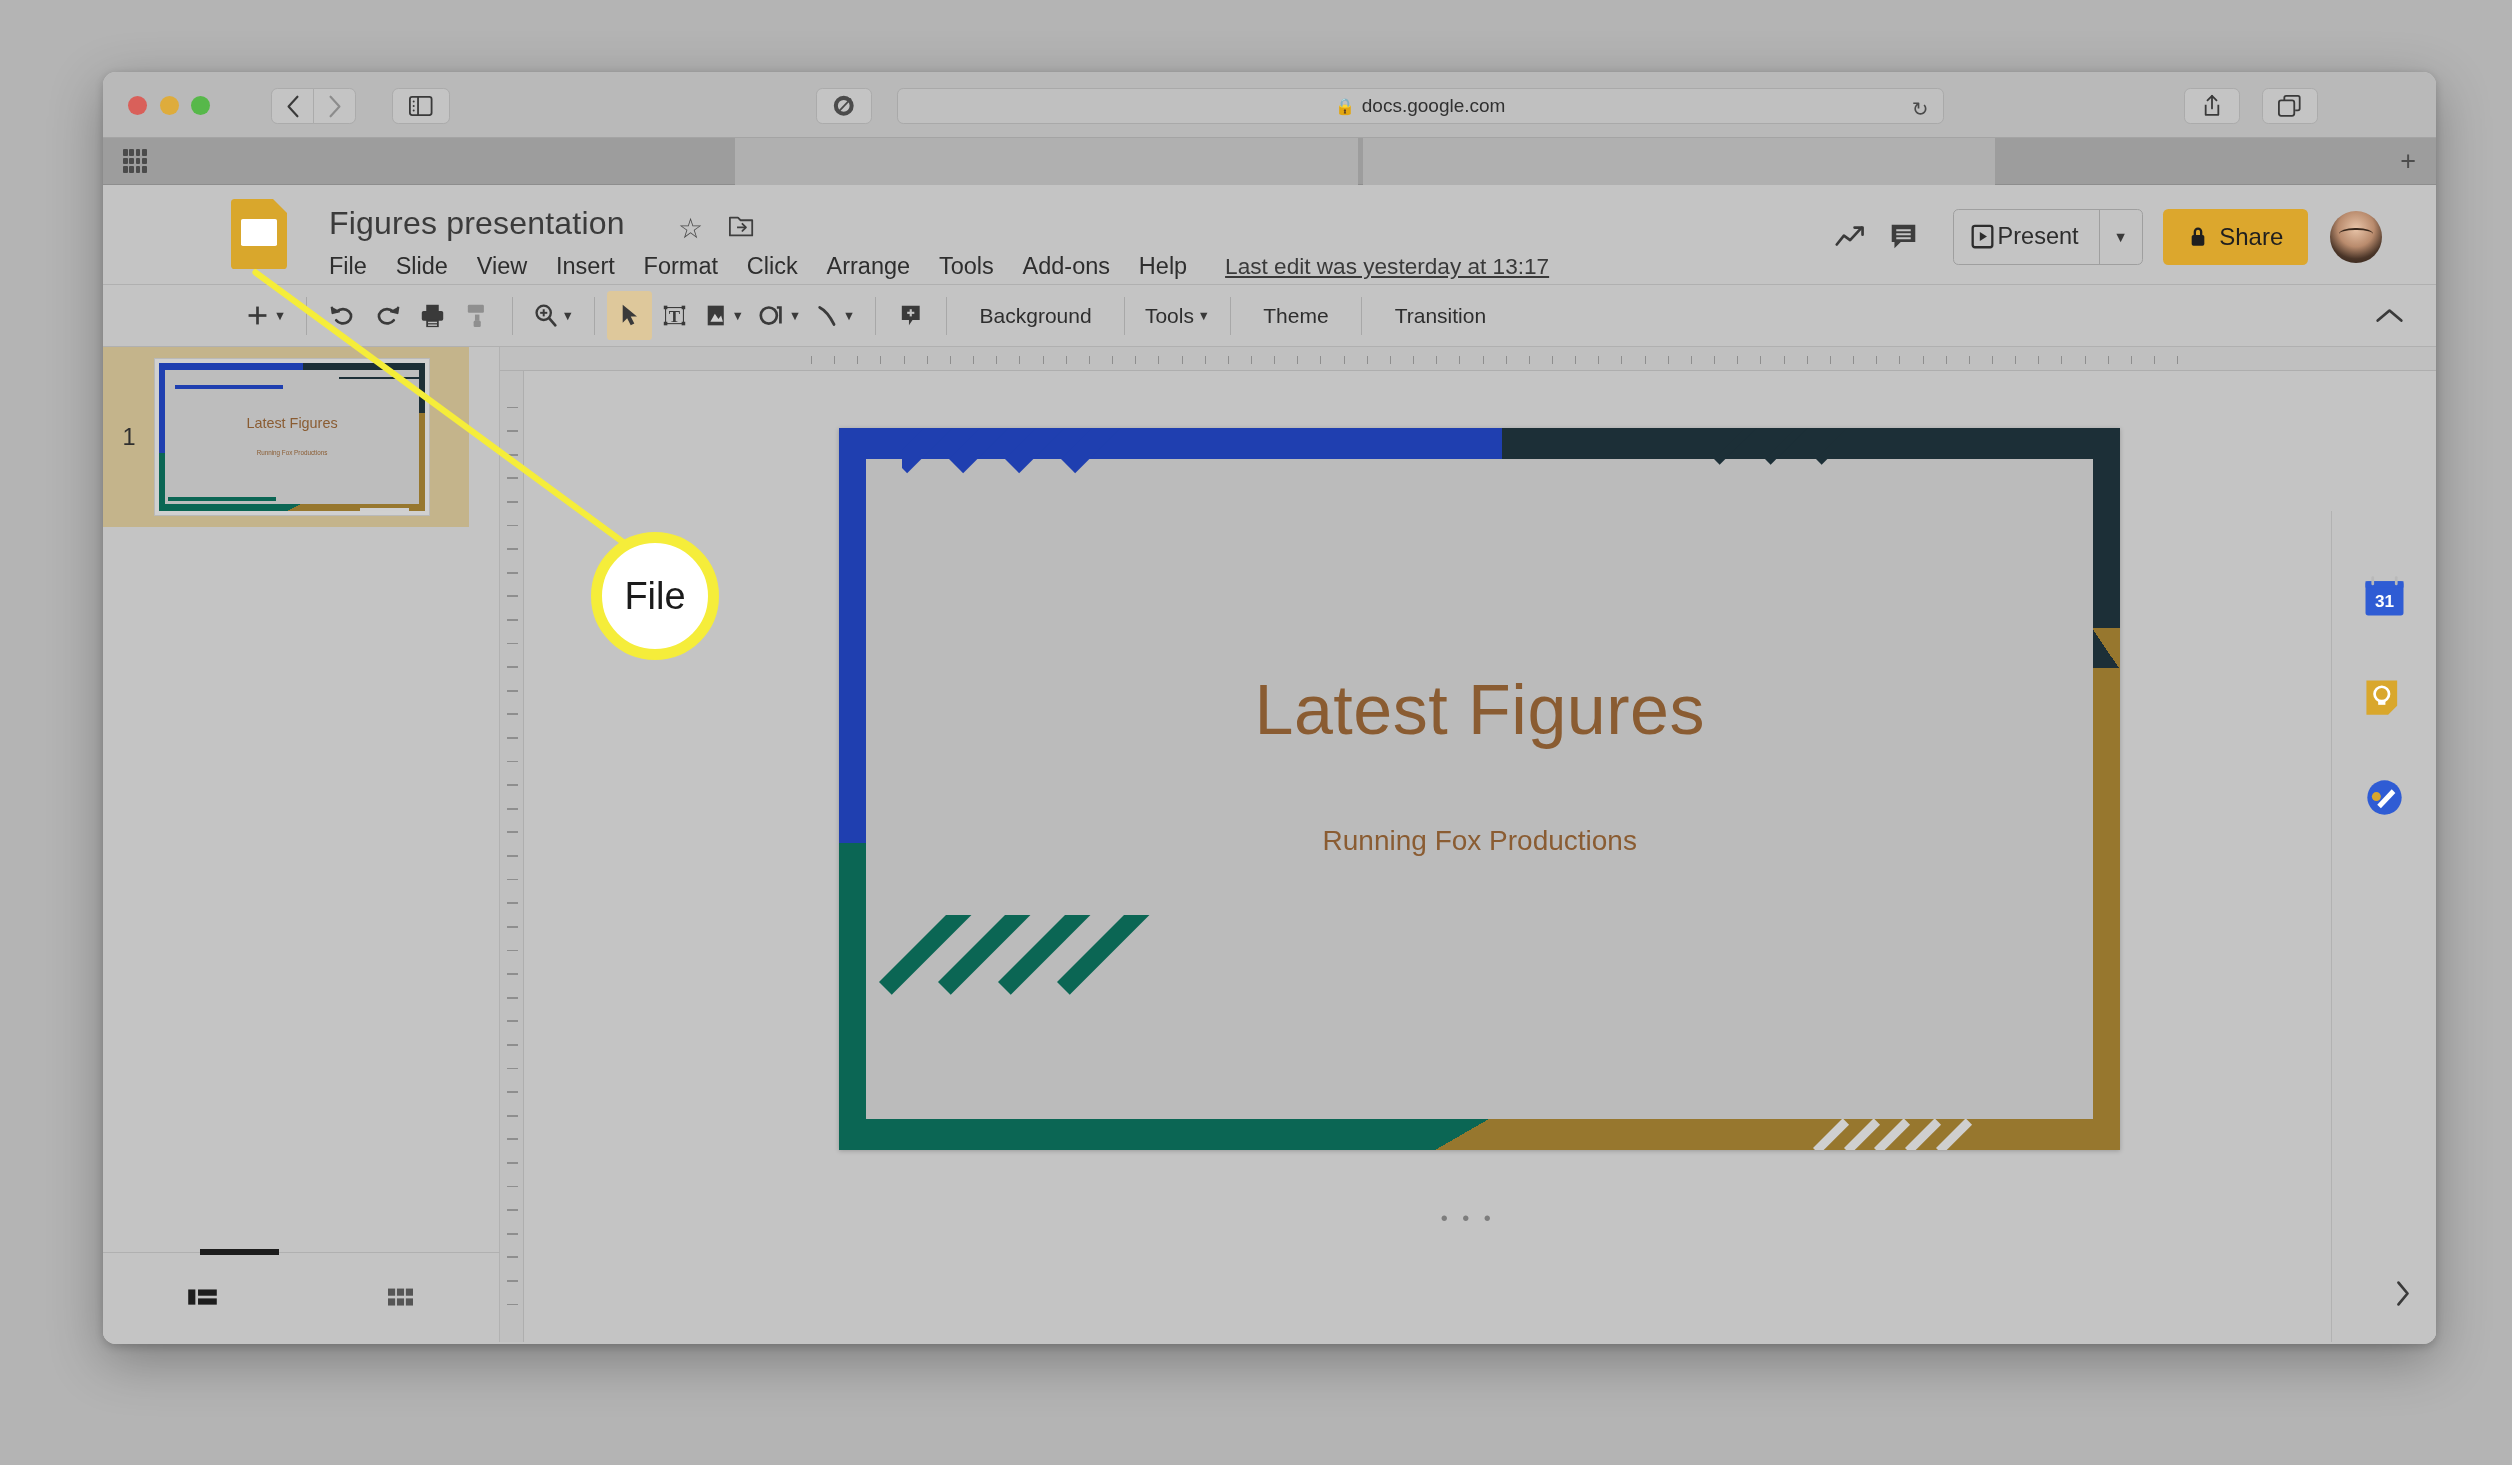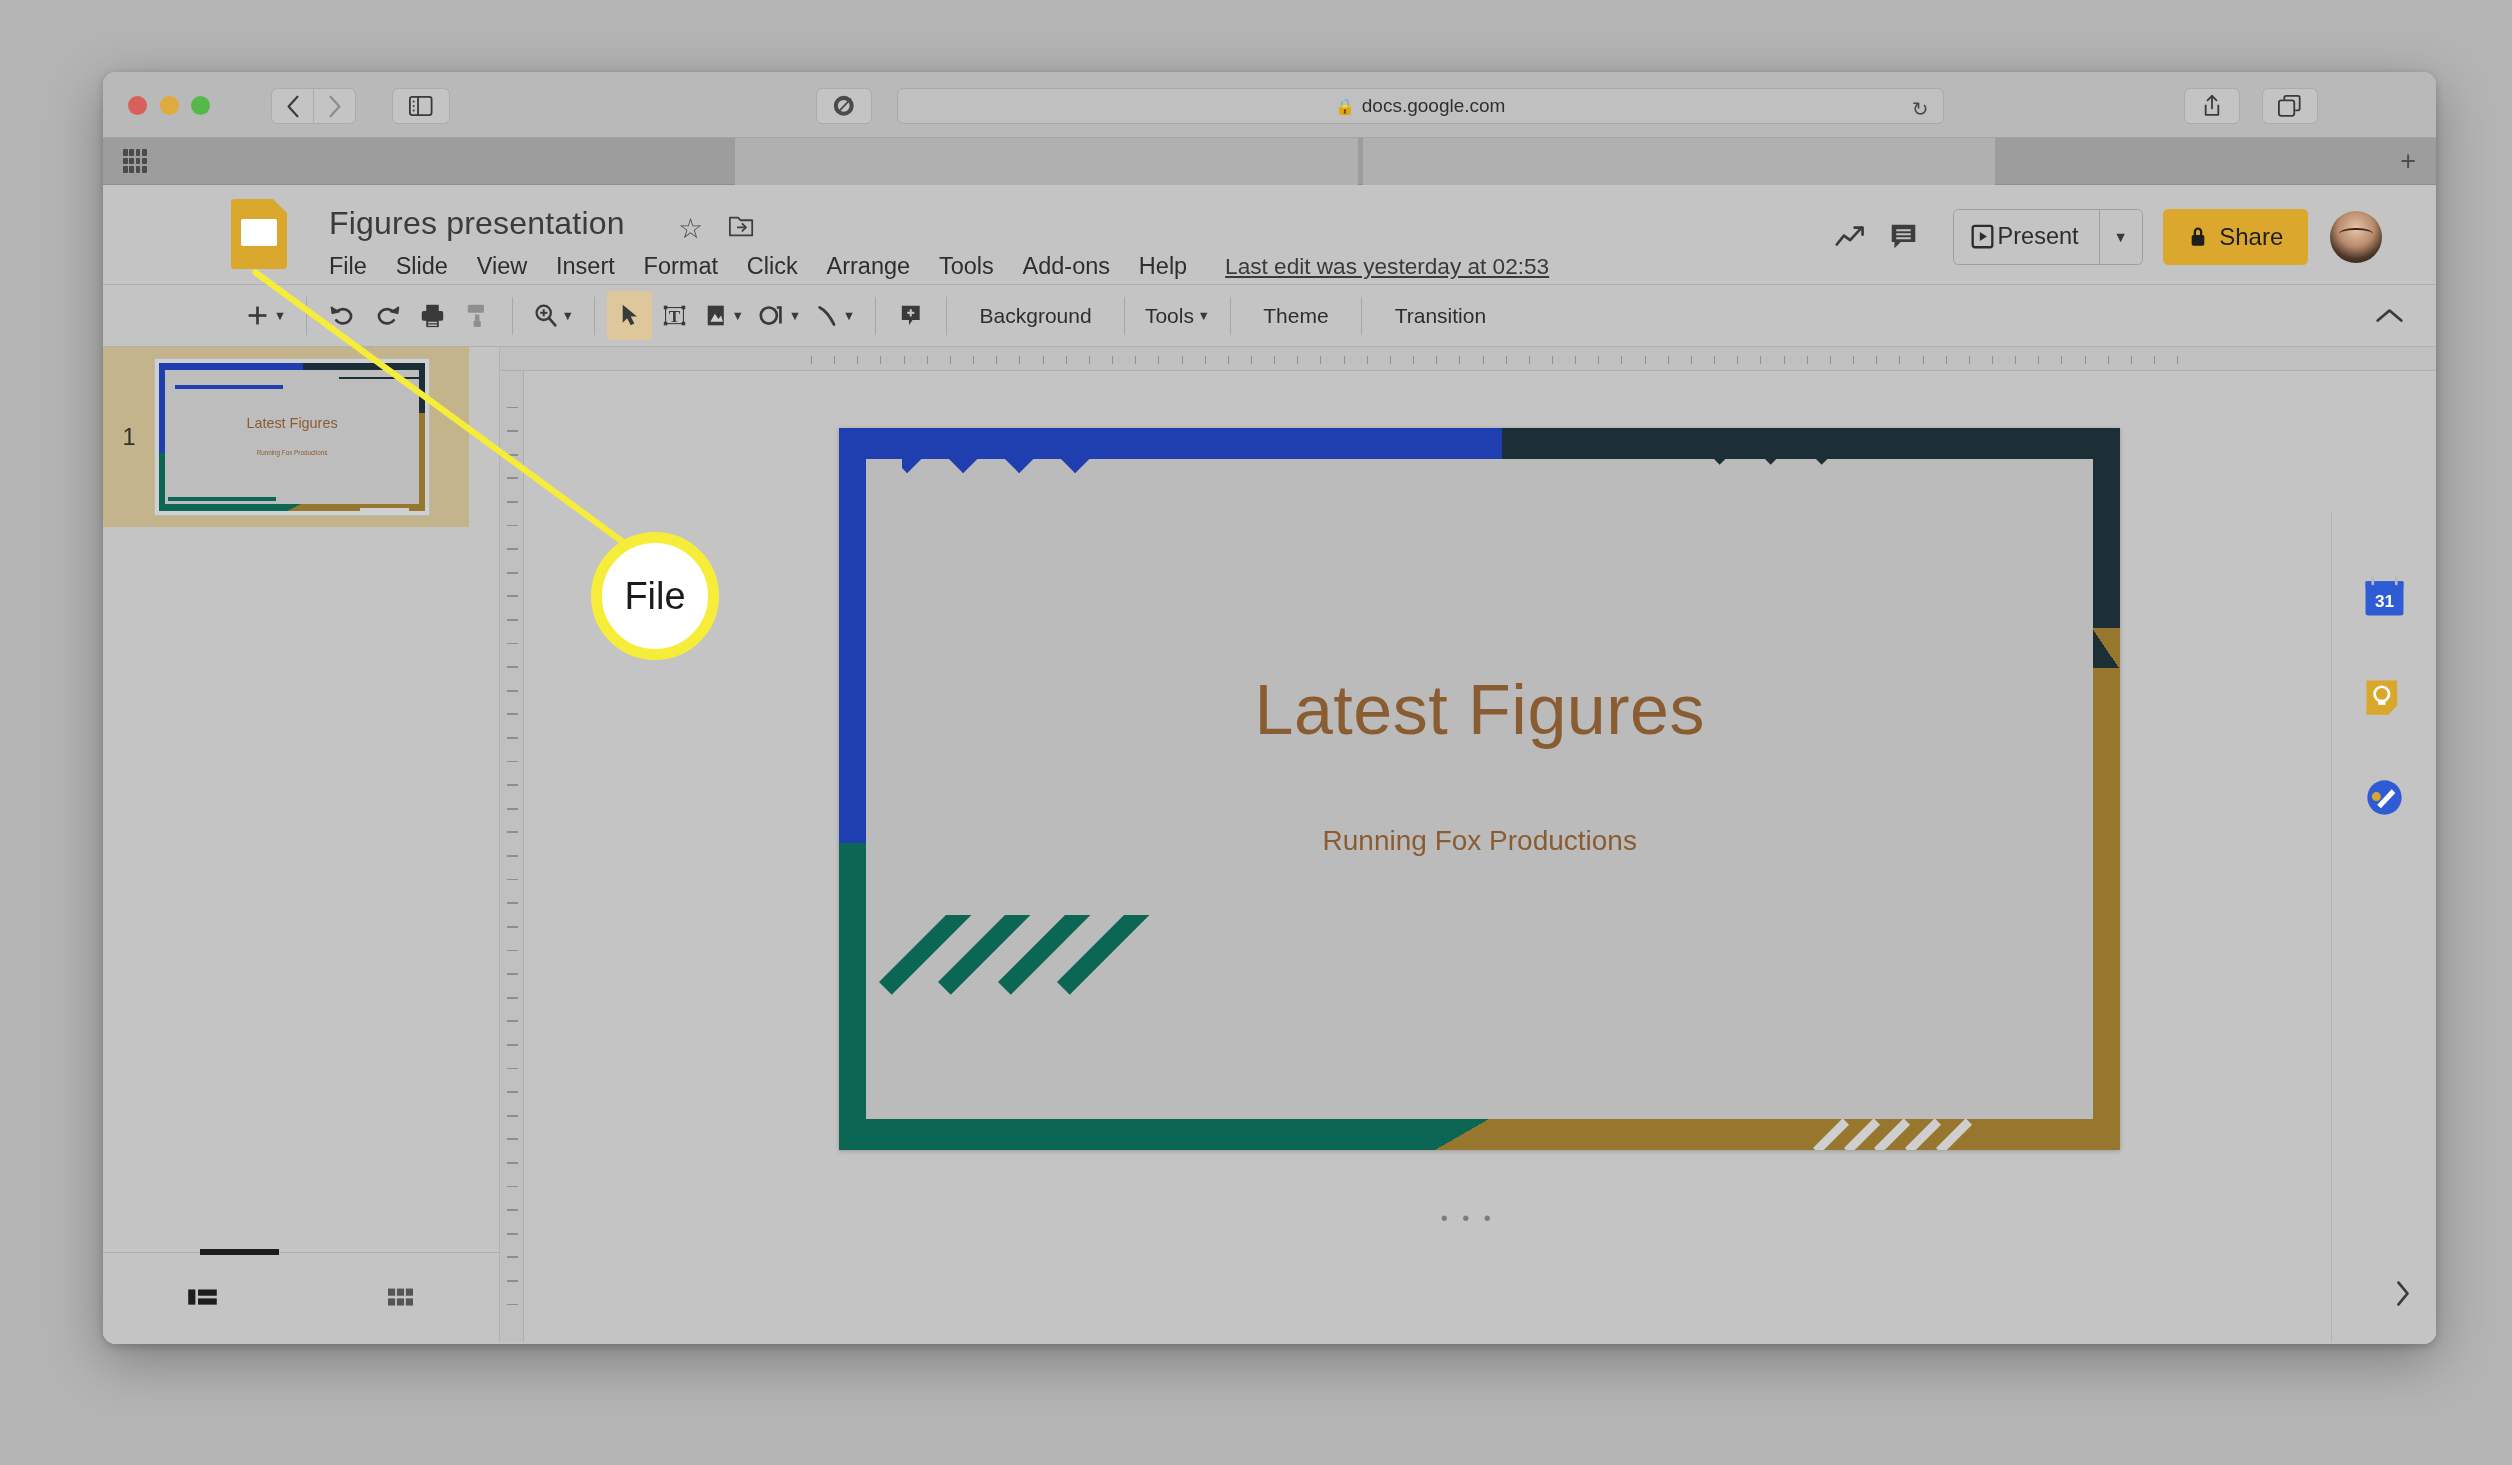--- a/index.html
+++ b/index.html
@@ -497,21 +497,21 @@
         <div class="mi">File</div>
         <div class="mi">Slide</div>
         <div class="mi">View</div>
         <div class="mi">Insert</div>
         <div class="mi">Format</div>
         <div class="mi">Click</div>
         <div class="mi">Arrange</div>
         <div class="mi">Tools</div>
         <div class="mi">Add-ons</div>
         <div class="mi">Help</div>
-        <div id="lastedit">Last edit was yesterday at 02:53</div>
+        <div id="lastedit">Last edit was yesterday at 13:17</div>
       </div>
 
       <div id="hdr-right">
         <div class="hicon">
           <svg width="32" height="27" viewBox="0 0 36 30">
             <polyline points="2,24 10,14 17,19 30,5" fill="none" stroke="#3a3a3a" stroke-width="3" stroke-linecap="round" stroke-linejoin="round"></polyline>
             <polyline points="22,5 31,5 31,13" fill="none" stroke="#3a3a3a" stroke-width="3" stroke-linecap="round" stroke-linejoin="round"></polyline>
           </svg>
         </div>
         <div class="hicon">

